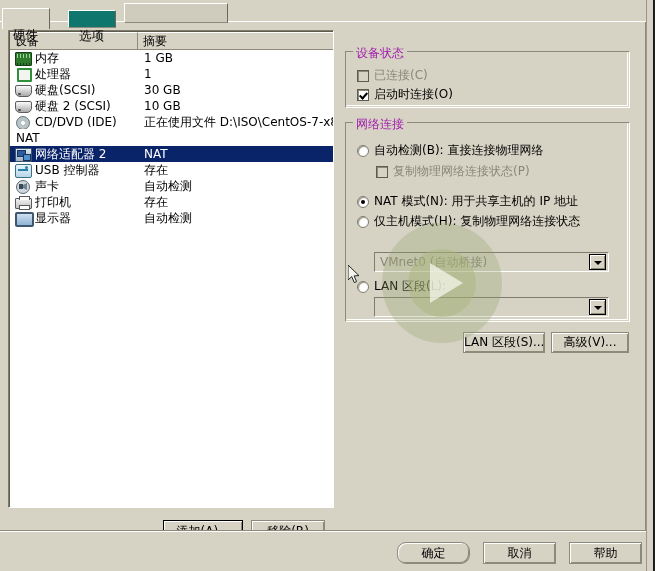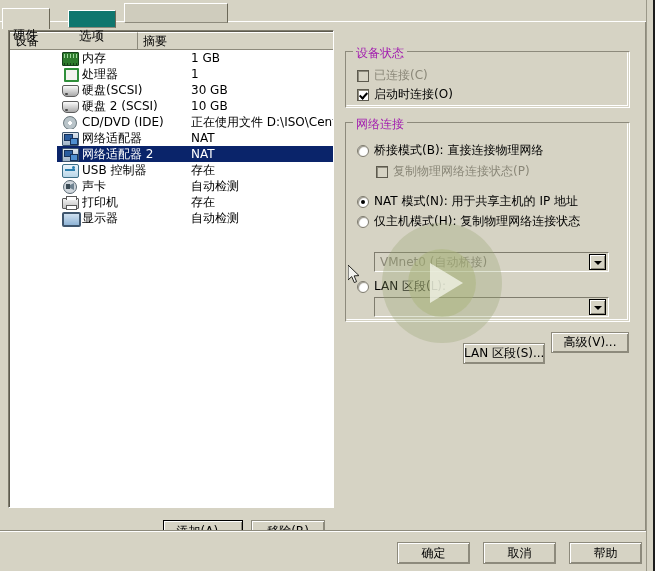--- a/index.html
+++ b/index.html
@@ -131,21 +131,20 @@
     overflow: hidden;
   }
   .col-header .cell.c1 { width: 128px; }
   .col-header .cell.c2 { width: 196px; border-right: none;}
 
   .rows {
     position: absolute;
     left: 1px; top: 19px;
     width: 324px;
     bottom: 1px;
-    padding-left: 47px;
   }
   .row {
     height: 16px;
     display: flex;
     align-items: center;
     cursor: default;
     white-space: nowrap;
   }
   .row.selected {
     background: #0a246a;
@@ -344,38 +343,38 @@
   }
   .combo .arrowbox::after {
     content: "";
     position: absolute;
     left: 4px; top: 6px;
     border-left: 4px solid transparent;
     border-right: 4px solid transparent;
     border-top: 4px solid #000;
   }
 
-  .btn-lanseg { position:absolute; left:463px; top:321px; width:82px; height:21px; line-height:19px; }
+  .btn-lanseg { position:absolute; left:463px; top:310px; width:82px; height:21px; line-height:19px; }
   .btn-adv    { position:absolute; left:551px; top:310px; width:78px; height:21px; line-height:19px; }
 
   
   .footer {
     position: absolute;
     left: 0; top: 531px;
     width: 655px; height: 40px;
     background: #d6d3c4;
     border-top: 1px solid #ffffff;
     box-sizing: border-box;
   }
   .footer::before {
     content:"";
     position:absolute; left:0; top:-2px; width:655px; height:1px;
     background:#8d8a7c;
   }
-  .btn-ok     { position:absolute; left:397px; top:10px; width:73px; height:22px; line-height:20px; }
+  .btn-ok     { position:absolute; left:397px; top:10px; width:73px; height:22px; line-height:20px;border-radius:9px; }
   .btn-cancel { position:absolute; left:483px; top:10px; width:73px; height:22px; line-height:20px; }
   .btn-help   { position:absolute; left:569px; top:10px; width:73px; height:22px; line-height:20px; }
 
   
   .watermark {
     position: absolute;
     left: 382px; top: 223px;
     width: 120px; height: 120px;
     border-radius: 50%;
     background: rgba(150,163,110,0.30);
@@ -486,26 +485,20 @@
             <div class="name">
               <span class="ico">
                   <i class="ic-cd"></i>
                 </span>
               <span>CD/DVD (IDE)</span>
             </div>
             <div class="summary">正在使用文件 D:\ISO\CentOS-7-x86…</div>
           </div>
 
           <div class="row">
-            <div class="name">
-              <span class="ico">
-                  <i class="ic-net"></i>
-                </span>
-              <span>网络适配器</span>
-            </div>
             <div class="summary">NAT</div>
           </div>
 
           <div class="row selected">
             <div class="name">
               <span class="ico">
                   <i class="ic-net"></i>
                 </span>
               <span>网络适配器 2</span>
             </div>
@@ -573,21 +566,21 @@
         <span>启动时连接(O)</span>
       </div>
     </div>
 
     <div class="group" id="grp-network">
       <div class="inner"></div>
       <div class="legend">网络连接</div>
 
       <div class="ctrl-row" style="left:11px; top:19px;">
         <span class="rad"></span>
-        <span>桥接模式(B): 直接连接物理网络</span>
+        <span>自动检测(B): 直接连接物理网络</span>
       </div>
 
       <div class="ctrl-row" style="left:30px; top:40px;">
         <span class="chk disabled"></span>
         <span class="lbl-dim">复制物理网络连接状态(P)</span>
       </div>
 
       <div class="ctrl-row" style="left:11px; top:70px;">
         <span class="rad checked"></span>
         <span>NAT 模式(N): 用于共享主机的 IP 地址</span>

